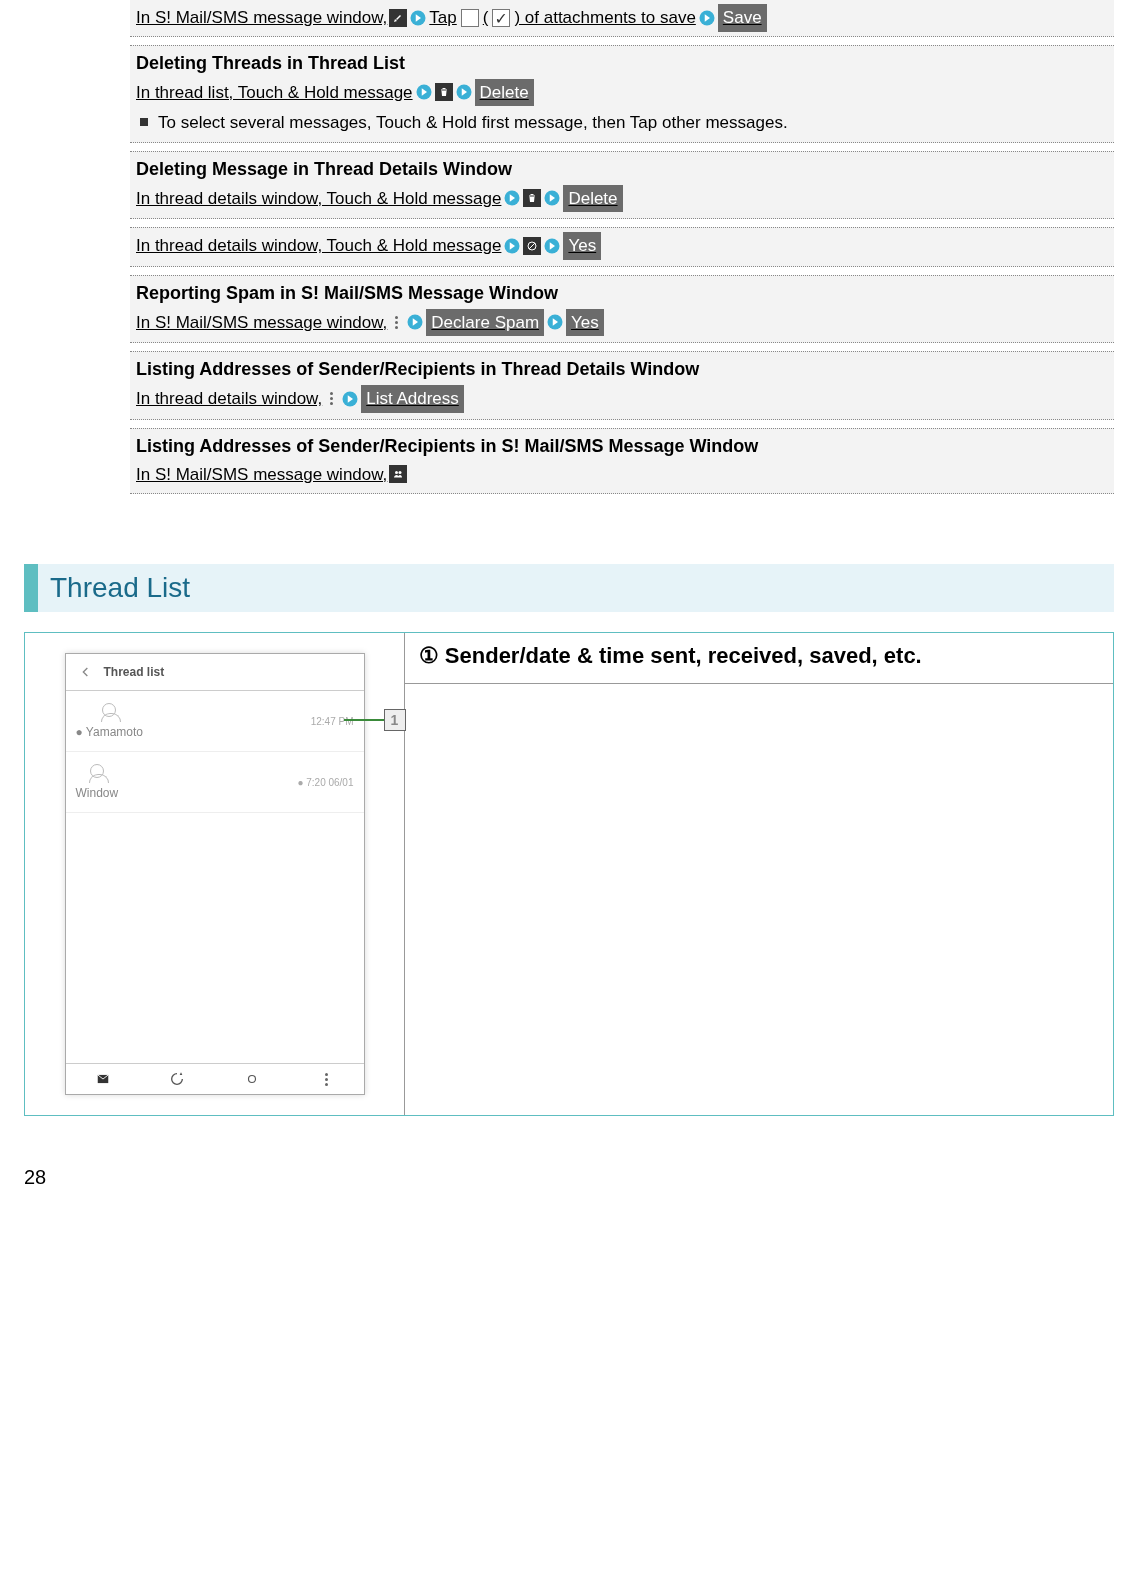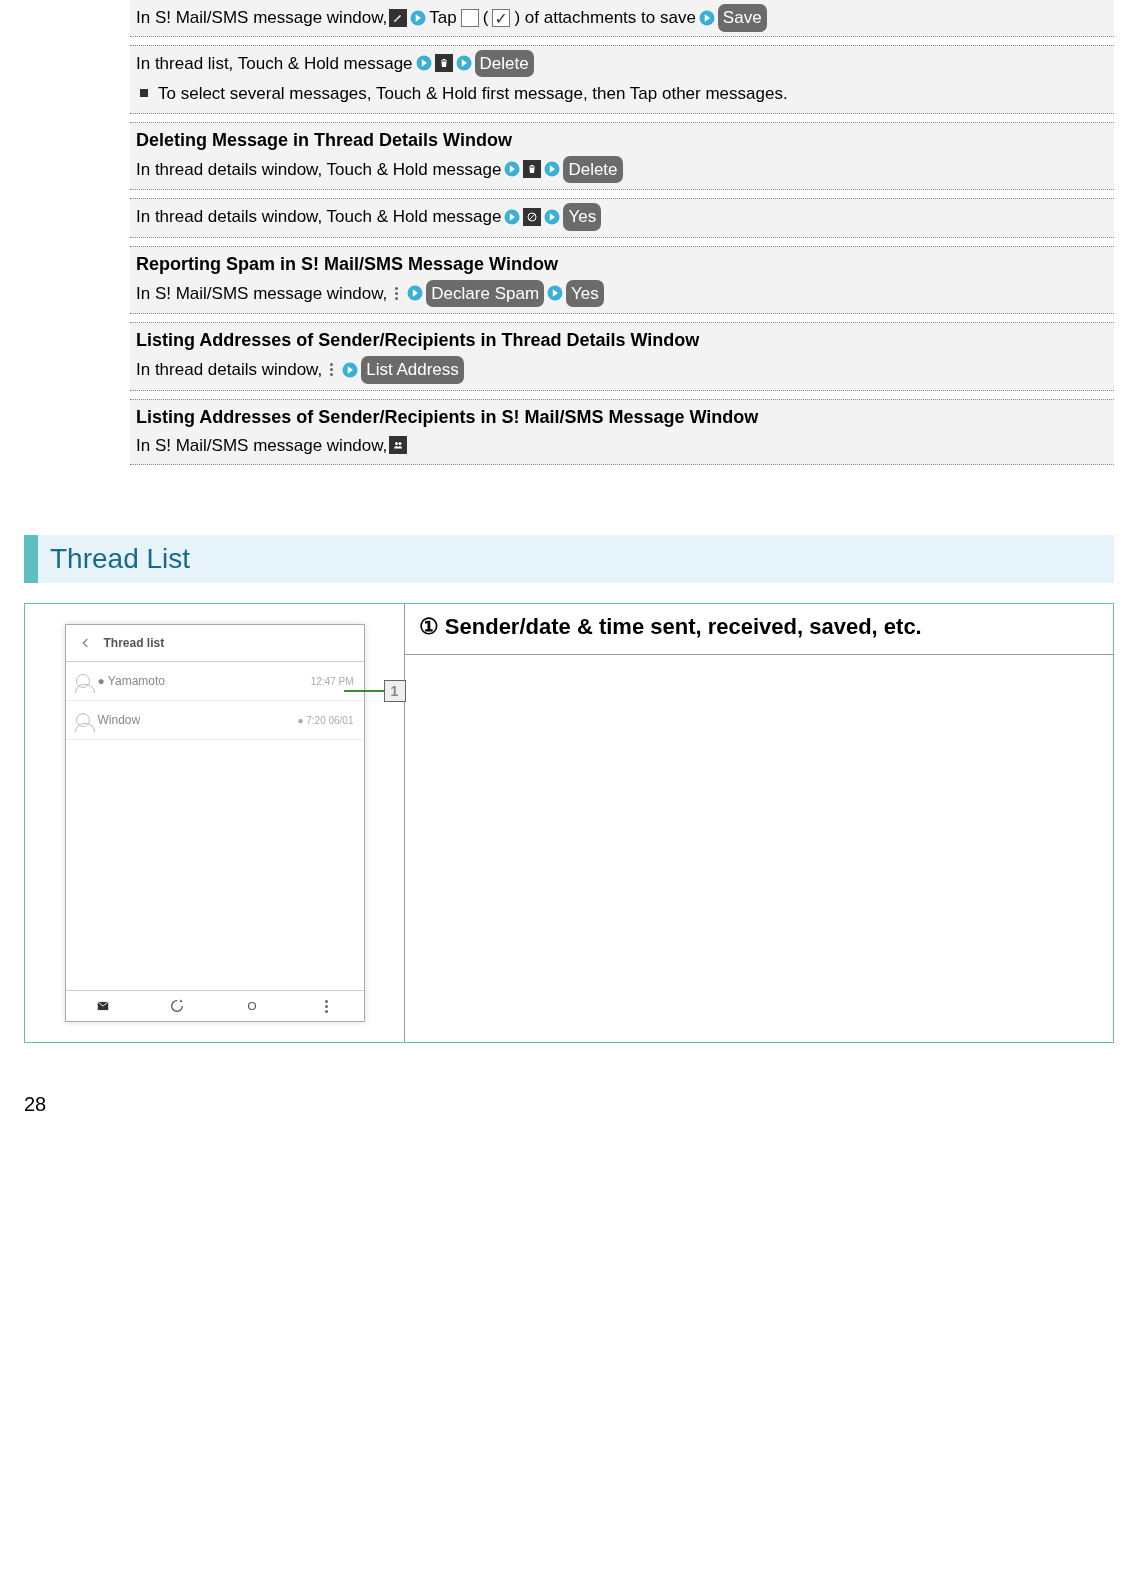--- a/index.html
+++ b/index.html
@@ -32,20 +32,21 @@
     .section-title {
       font-weight: bold;
       font-size: 18px;
       margin-bottom: 2px;
     }
     .instruction-line {
       display: flex;
       align-items: center;
       flex-wrap: wrap;
       gap: 2px;
+      text-decoration: underline;
     }
     .note-row {
       display: flex;
       align-items: flex-start;
       margin-top: 4px;
     }
     .bullet {
       display: inline-block;
       width: 8px;
       height: 8px;
@@ -53,21 +54,20 @@
       margin: 8px 10px 0 4px;
       flex-shrink: 0;
     }
     .gray-btn {
       display: inline-block;
       background: #6b6b6b;
       color: #fff;
       padding: 1px 5px;
       font-size: 17px;
       vertical-align: middle;
-      border-radius: 7px;
     }
     .icon-box {
       display: inline-flex;
       align-items: center;
       justify-content: center;
       width: 18px;
       height: 18px;
       vertical-align: middle;
     }
     .icon-dark {
@@ -141,20 +141,21 @@
       justify-content: space-between;
       padding: 12px 10px;
       border-bottom: 1px solid #eee;
       color: #888;
       position: relative;
     }
     .phone-row-left {
       display: flex;
       align-items: center;
       gap: 8px;
+      flex-direction: column;
     }
     .phone-person {
       width: 14px;
       height: 14px;
       border-radius: 50%;
       border: 1.5px solid #bbb;
       position: relative;
     }
     .phone-person::after {
       content: "";
@@ -269,20 +270,21 @@
     <span>) of attachments to save</span>
     <svg class="arrow s-ic" viewBox="0 0 24 24">
           <circle cx="12" cy="12" r="10" fill="#3ab0d6"></circle>
           <path d="M9 7l7 5-7 5z" fill="#fff"></path>
         </svg>
     <span class="gray-btn">Save</span>
   </div>
 </div>
 
 <div class="section">
+  <div class="section-title">Deleting Threads in Thread List</div>
   <div class="instruction-line">
     <span>In thread list, Touch &amp; Hold message</span>
     <svg class="arrow s-ic" viewBox="0 0 24 24">
           <circle cx="12" cy="12" r="10" fill="#3ab0d6"></circle>
           <path d="M9 7l7 5-7 5z" fill="#fff"></path>
         </svg>
     <span class="icon-box icon-dark s-ic">
       <svg viewBox="0 0 24 24" width="12" height="12">
             <path fill="#fff" d="M6 7h12v2H6zM7 10h10l-1 10H8z M9 4h6v2H9z"></path>
           </svg>

